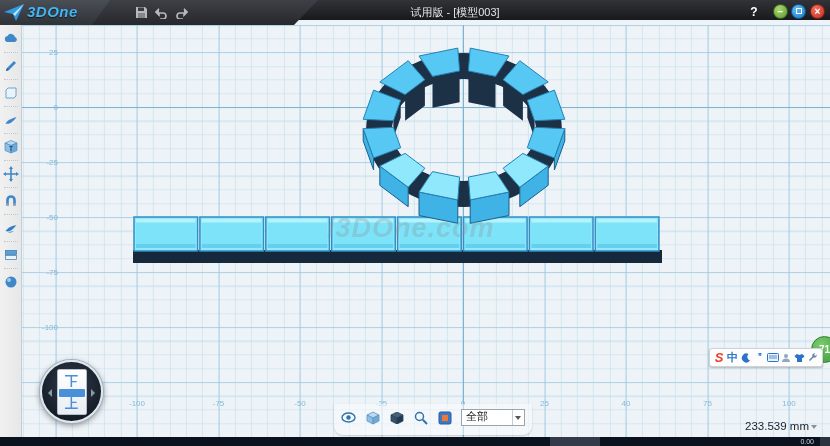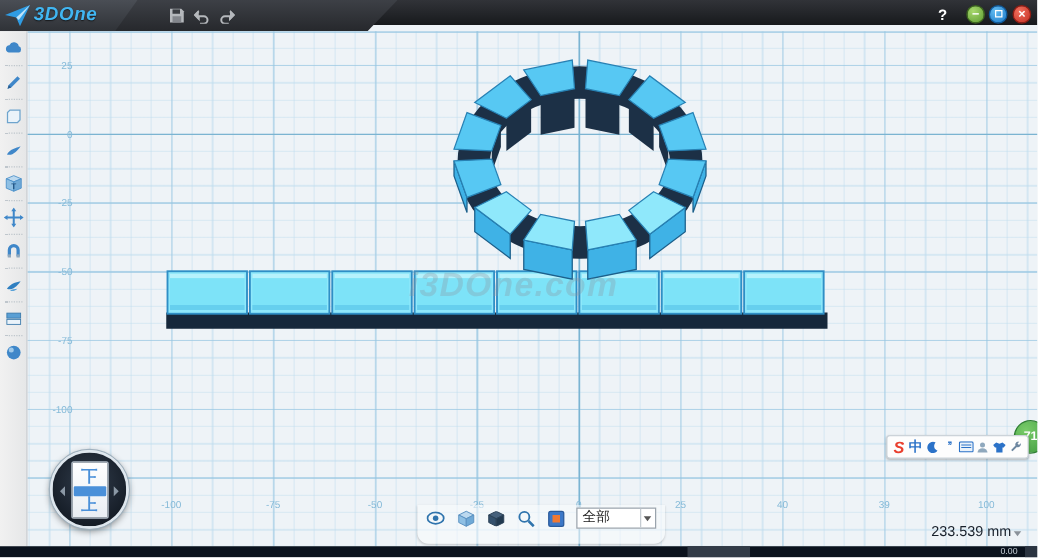--- a/index.html
+++ b/index.html
@@ -51,21 +51,21 @@
   .axis-h { position:absolute; left:0; top:82px; width:100%; height:1px; background:rgba(120,178,208,.95); }
   .rx { position:absolute; transform:translateX(-50%); top:374px; font-size:8px; color:#85bad8; }
   .ry { position:absolute; left:2px; width:34px; text-align:right; font-size:8px; color:#85bad8; }
 
   
   #scene { position:absolute; left:0; top:0; width:830px; height:446px; z-index:3; pointer-events:none; }
 
   
   .btoolbar { position:absolute; left:334px; top:404px; width:198px; height:31px; z-index:4;
     background:rgba(250,252,253,.55); border-radius:0 0 9px 9px; box-shadow:0 1px 2px rgba(0,0,0,.18);
-    display:flex; gap:8px; padding:2px 7px 6px; }
+    display:flex; align-items:center; gap:8px; padding:2px 7px 6px;font-family:Liberation Mono, monospace; }
   .bt-btn { width:17px; height:17px; display:flex; align-items:center; justify-content:center; cursor:pointer; }
   .dropdown { width:68px; height:17px; background:#fff; border:1px solid #9aa4ad; display:flex;
     align-items:stretch; cursor:pointer; }
   .dd-value { flex:1; font-size:11px; line-height:15px; padding-left:4px; color:#222; }
   .dd-arrow { width:12px; border-left:1px solid #c4cbd1; display:flex; align-items:center; justify-content:center; }
   .dd-arrow:after { content:""; border:3px solid transparent; border-top:4px solid #555; margin-top:3px; }
 
   
   .measure { position:absolute; right:12px; top:420px; z-index:4; font-size:11.5px; color:#18202b;
     display:flex; align-items:center; gap:2px; }
@@ -114,21 +114,21 @@
   <div class="viewport">
     <div class="axis-v"></div>
     <div class="axis-h"></div>
     <span class="rx" style="left:115px">-100</span>
     <span class="rx" style="left:196.5px">-75</span>
     <span class="rx" style="left:278px">-50</span>
     <span class="rx" style="left:359.5px">-25</span>
     <span class="rx" style="left:441px">0</span>
     <span class="rx" style="left:522.5px">25</span>
     <span class="rx" style="left:604px">40</span>
-    <span class="rx" style="left:685.5px">39</span>
+    <span class="rx" style="left:685.5px">75</span>
     <span class="rx" style="left:767px">100</span>
     <span class="ry" style="top:23px">25</span>
     <span class="ry" style="top:78px">0</span>
     <span class="ry" style="top:133px">-25</span>
     <span class="ry" style="top:188px">-50</span>
     <span class="ry" style="top:243px">-75</span>
     <span class="ry" style="top:298px">-100</span>
     <span class="ry" style="top:353px">-125</span>
   </div>
 
@@ -378,20 +378,21 @@
           <path d="M4 2L1 5l3 3V6h4a3 3 0 0 1 0 6H5" fill="none" stroke="#b5b8bc" stroke-width="1.6"></path>
           <path d="M4 1v8L0.5 5z" fill="#b5b8bc"></path>
         </svg>
     </div>
     <div class="qbtn" style="left:172px">
       <svg width="14" height="12" viewBox="0 0 14 12">
           <path d="M10 2l3 3-3 3V6H6a3 3 0 0 0 0 6h3" fill="none" stroke="#b5b8bc" stroke-width="1.6"></path>
           <path d="M10 1v8l3.5-4z" fill="#b5b8bc"></path>
         </svg>
     </div>
+    <div class="win-title">试用版 - [模型003]</div>
     <div class="help">?</div>
     <div class="winbtn min">−</div>
     <div class="winbtn max">
         <div class="restore-box"></div>
       </div>
     <div class="winbtn cls">×</div>
   </div>
 
   <div class="taskbar">
     <div class="tk-btn"></div>

